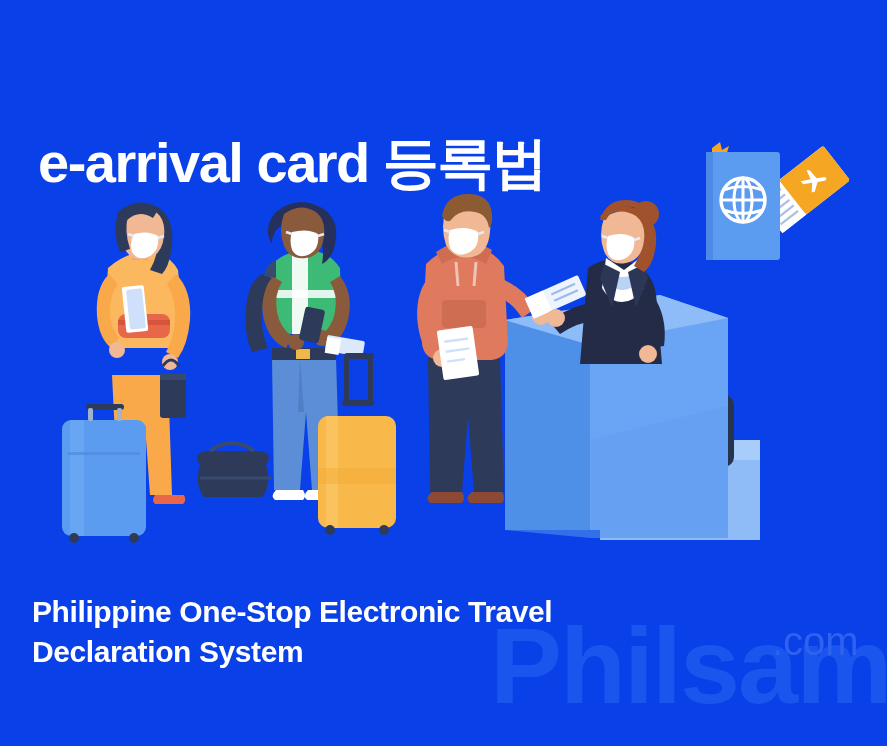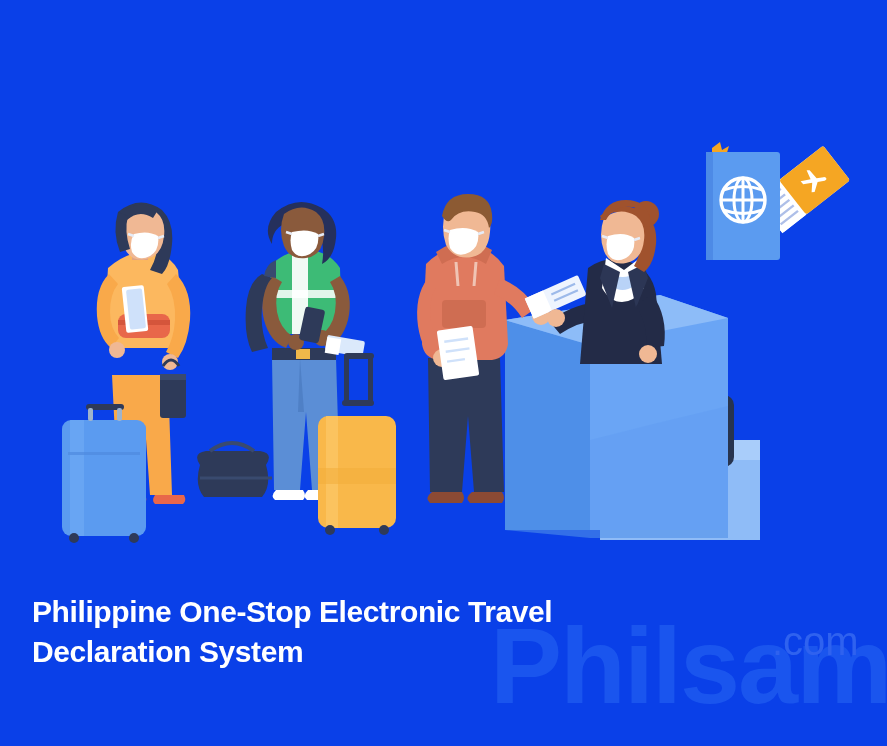--- a/index.html
+++ b/index.html
@@ -101,20 +101,21 @@
   }
 </style>
 </head>
 <body>
 
 <div class="poster">
 
   <div class="watermark">Philsamo</div>
   <div class="watermark-dotcom">.com</div>
 
+  <div class="headline-en">e-arrival card 등록법</div>
 
   <div class="passport-art">
     <svg viewBox="0 0 170 140" width="170" height="140" xmlns="http://www.w3.org/2000/svg">
 
       <path d="M22 18 l8 -6 l2 8 l7 -4 l-3 10 l-14 0 z" fill="#f5a623"></path>
 
       <g transform="rotate(-38 112 60)">
         <rect x="70" y="38" width="86" height="44" rx="3" fill="#f5f7ff"></rect>
         <rect x="70" y="38" width="30" height="44" fill="#ffffff"></rect>
         <g stroke="#aebfe8" stroke-width="2.4">

